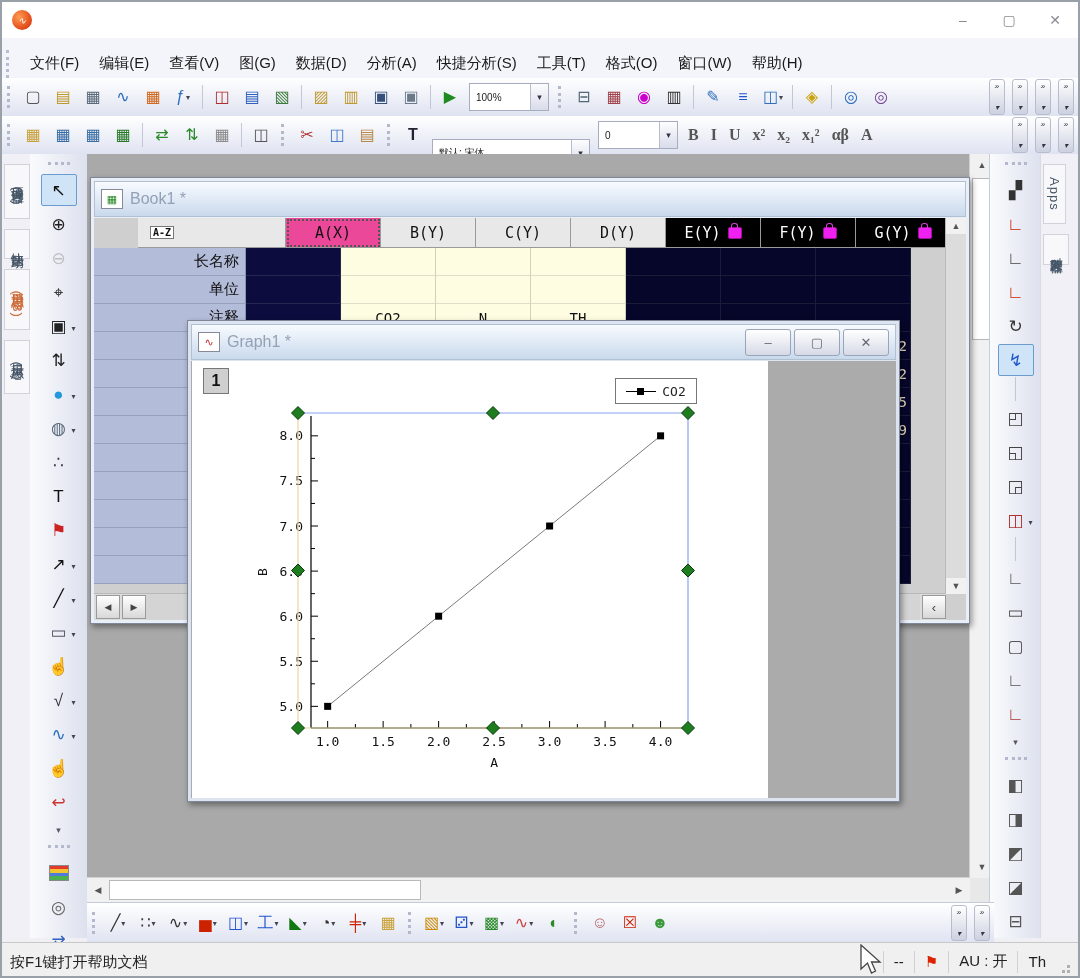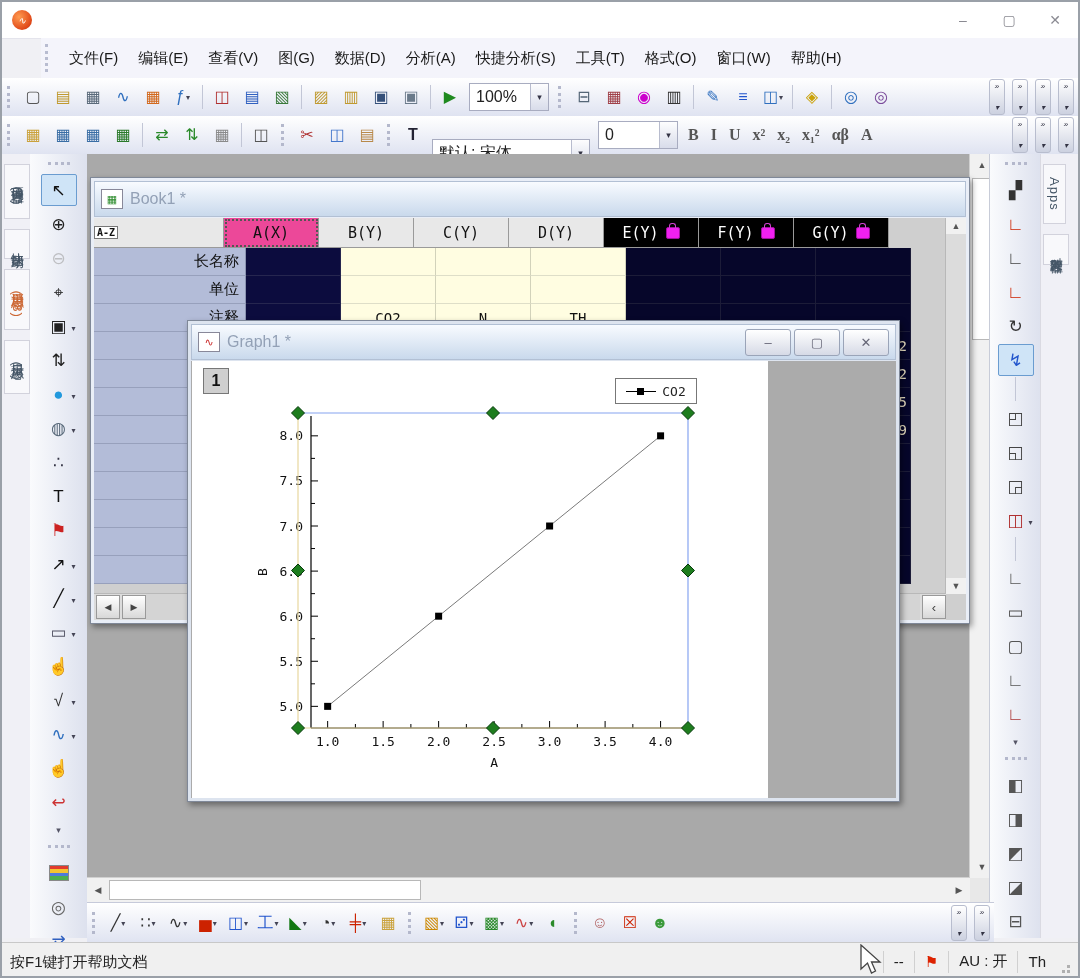--- a/index.html
+++ b/index.html
@@ -7,37 +7,37 @@
        font-family:"Liberation Sans",sans-serif;border:2px solid #9aa0a8;box-sizing:border-box;}
   
   #titlebar{position:absolute;left:0;top:0;right:0;height:36px;background:#ffffff;display:flex;align-items:center;border-bottom:1px solid #e4e4ec;}
   .appicon{width:20px;height:20px;margin:0 8px 0 10px;border-radius:50%;
     background:radial-gradient(circle at 35% 35%,#ff9a50,#e04818 70%,#a03010);display:flex;align-items:center;justify-content:center;
     color:#fff;font-size:10px;flex:0 0 auto;}
   .apptitle{color:#75687a;font-size:15px;white-space:nowrap;overflow:hidden;}
   .wctrls{margin-left:auto;display:flex;align-items:center;height:100%;}
   .wc{width:46px;height:100%;display:flex;align-items:center;justify-content:center;color:#8a8a92;font-size:14px;}
   
-  #menubar{position:absolute;left:0;top:36px;right:0;height:40px;background:#f4f4fb;border-bottom:1px solid #dcdce8;display:flex;align-items:center;margin-left:39px;}
+  #menubar{position:absolute;left:0;top:36px;right:0;height:40px;background:#f4f4fb;border-bottom:1px solid #dcdce8;display:flex;align-items:flex-end;}
   .grip{width:5px;height:70%;border-left:3px dotted #b8bcd0;margin:0 6px 0 4px;}
   .menuwrap{display:flex;align-items:center;}
   .menu-item{padding:5px 10px;font-size:15px;color:#1a1a1a;}
   
   .tbrow{position:absolute;left:0;right:0;height:38px;background:linear-gradient(#ffffff,#dfe3f1);border-bottom:1px solid #c6cada;display:flex;align-items:center;}
   #tb1{top:76px;} #tb2{top:114px;}
   .tbgroup{display:flex;align-items:center;height:100%;}
   .tbgroup::before{content:"";width:4px;height:22px;border-left:3px dotted #b4b8cc;margin:0 4px 0 5px;}
   .tbtn{display:inline-flex;align-items:center;justify-content:center;min-width:26px;height:28px;margin:0 1px;border:1px solid transparent;border-radius:2px;}
   .tbtn .glyph{font-size:16px;line-height:1;}
   .tbtn.sel{background:#cfe4f7;border-color:#6a9cd0;}
   .tbtn.dis{opacity:.55;}
   .tbtn .dd{font-size:8px;color:#445;margin-left:1px;}
   .vsep{width:1px;height:24px;background:#c2c6d6;margin:0 4px;}
   .combo{display:flex;align-items:center;height:26px;background:#fff;border:1px solid #a8acc0;margin:0 4px;padding-left:6px;}
-  .combo .cval{font-size:16px;color:#222;white-space:nowrap;}
+  .combo .cval{font-size:10px;color:#222;white-space:nowrap;}
   .combo .cbtn{width:17px;height:100%;margin-left:auto;display:flex;align-items:center;justify-content:center;background:linear-gradient(#fdfdfe,#d8dcea);border-left:1px solid #b8bcce;font-size:9px;color:#334;}
   .combo.z{width:72px;} .combo.fontn{width:150px;margin-top:36px;} .combo.fonts{width:72px;}
   .fmtbtn{font-family:"Liberation Serif",serif;font-weight:bold;color:#555;font-size:16px;padding:0 6px;}
   .chips{display:flex;align-items:center;margin-left:auto;padding-right:4px;}
   .chip{width:14px;height:30px;margin-left:7px;border:1px solid #b8bdce;border-radius:3px;background:linear-gradient(#ffffff,#ccd1e0);
         display:flex;flex-direction:column;align-items:center;justify-content:space-between;padding:2px 0;font-size:8px;color:#334;}
   
   #leftdock{position:absolute;left:0;top:152px;width:28px;bottom:38px;background:#f0f0f6;border-right:1px solid #dadae2;}
   #rightdock{position:absolute;right:0;top:152px;width:37px;bottom:38px;background:#f0f0f6;border-left:1px solid #dadae2;}
   .vtab{writing-mode:vertical-rl;font-size:13px;letter-spacing:1px;background:#f8f8fb;border:1px solid #d2d2dc;
@@ -75,21 +75,21 @@
   .wbtns{margin-left:auto;display:flex;}
   .wbtn{width:44px;height:25px;margin-left:3px;border:1px solid #9aa4b8;border-radius:3px;background:linear-gradient(#ffffff,#d6dae6);
         display:flex;align-items:center;justify-content:center;color:#667;font-size:13px;}
   
   #bookwin{left:88px;top:175px;width:880px;height:447px;z-index:4;}
   #bookclient{position:absolute;left:3px;right:3px;top:40px;bottom:3px;background:#cfcfcf;overflow:hidden;}
   #sheet{position:absolute;left:0;top:0;}
   .srow{display:flex;}
   .hc{box-sizing:border-box;height:30px;border-right:1px solid #9a9a9a;border-bottom:1px solid #9a9a9a;background:#e8e8e8;
       display:flex;align-items:center;justify-content:center;font-family:"DejaVu Sans Mono",monospace;font-size:15px;color:#111;}
-  .hc.corner{width:130px;justify-content:flex-start;padding-left:0;}
+  .hc.corner{width:148px;justify-content:flex-start;padding-left:12px;margin-left:44px;}
   .hc.col{width:95px;}
   .hc.locked{background:#000;color:#fff;}
   .hc.selected{background:#ec4899;outline:2px dotted #555;outline-offset:-3px;}
   .corner-az{font-size:10px;font-weight:bold;font-family:"DejaVu Sans Mono",monospace;border:1px solid #777;padding:0 2px;background:#fff;}
   .lc{box-sizing:border-box;width:152px;height:28px;background:#b3bcd8;border-right:1px solid #8a93b0;border-bottom:1px solid #97a0bc;
       display:flex;align-items:center;justify-content:flex-end;padding-right:6px;font-size:15px;color:#111;}
   .bc{box-sizing:border-box;width:95px;height:28px;background:#fffde1;border-right:1px solid #d2d2ba;border-bottom:1px solid #dedec8;
       font-family:"DejaVu Sans Mono",monospace;font-size:14px;color:#111;display:flex;align-items:center;justify-content:center;}
   .bc.colA{background:#0c0c3e;border-color:#26264f;}
   .bc.lockcol{background:#06062a;border-color:#1c1c38;}

